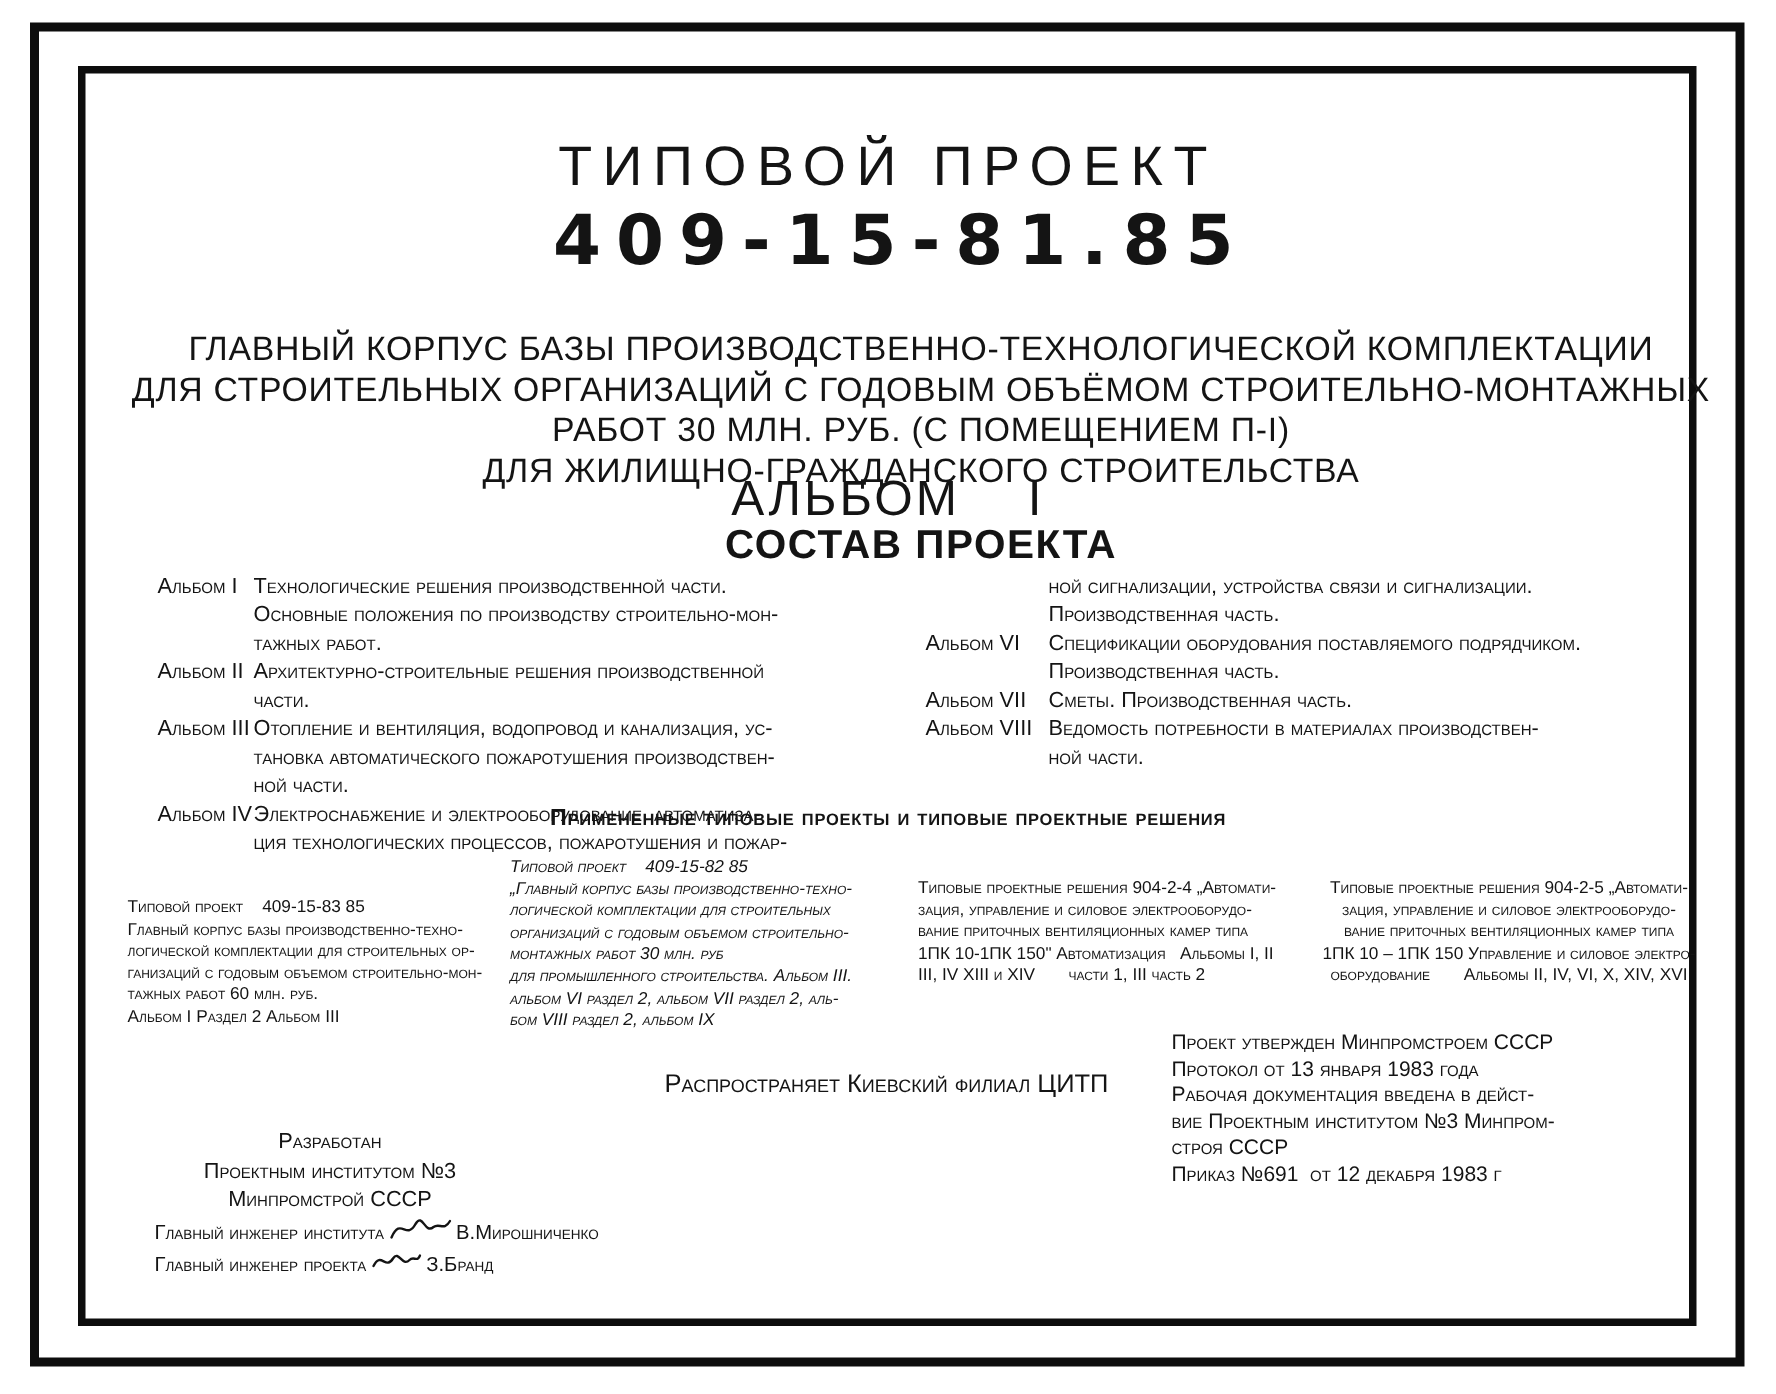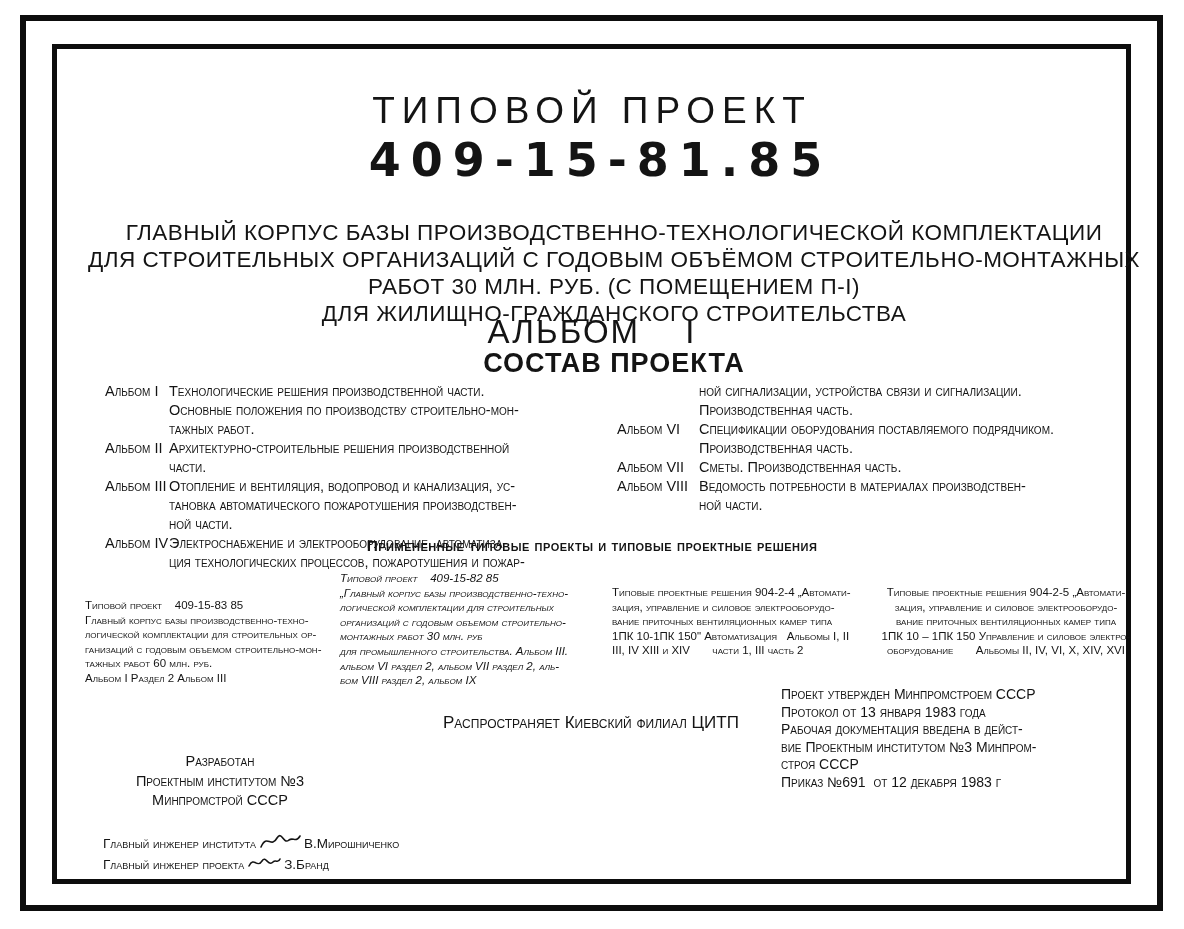--- a/index.html
+++ b/index.html
@@ -28,21 +28,21 @@
   .toc-text{flex:1;}
   .applied-title{top:537px;font-size:15.5px;letter-spacing:0.5px;font-weight:bold;}
   .refcol{font-size:11.5px;line-height:14.6px;}
   .refcol-1{left:85px;top:598px;width:252px;}
   .refcol-2{left:340px;top:571px;width:278px;font-style:italic;}
   .refcol-3{left:612px;top:585px;width:266px;}
   .refcol-4{left:877px;top:585px;width:258px;text-align:center;}
   .distributor{left:428px;top:713px;width:326px;text-align:center;font-size:17px;}
   .approval{left:781px;top:686px;width:362px;font-size:14px;line-height:17.6px;}
   .developer{left:96px;top:752px;width:248px;text-align:center;font-size:14.5px;line-height:19.5px;}
-  .sigs{left:103px;top:811px;width:340px;font-size:13.5px;margin-top:22px;}
+  .sigs{left:103px;top:811px;width:340px;font-size:13.5px;}
   .sig-row{display:flex;align-items:center;height:21px;gap:3px;}
   .sig-row svg{flex:0 0 auto;margin-top:-6px;}
 </style>
 </head>
 <body>
 
 <div class="abs border-outer"></div>
 <div class="abs border-inner"></div>
 
 <div class="abs center doc-title">ТИПОВОЙ ПРОЕКТ</div>

